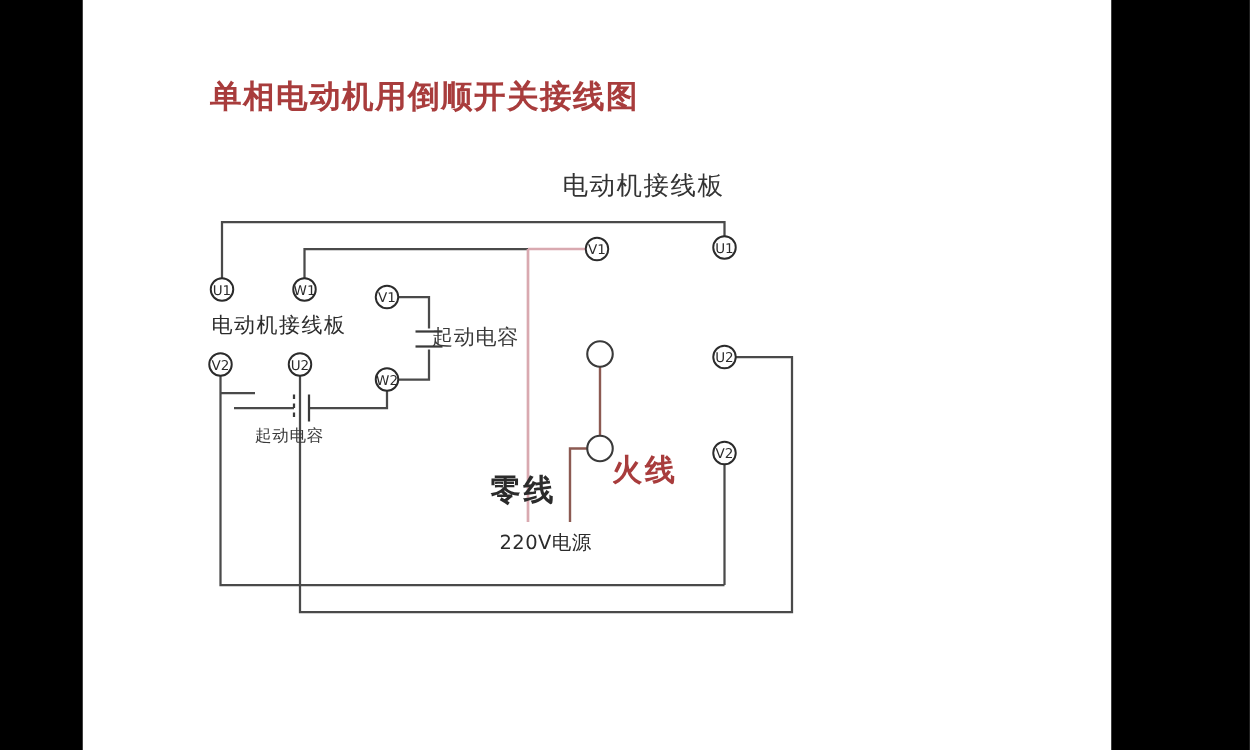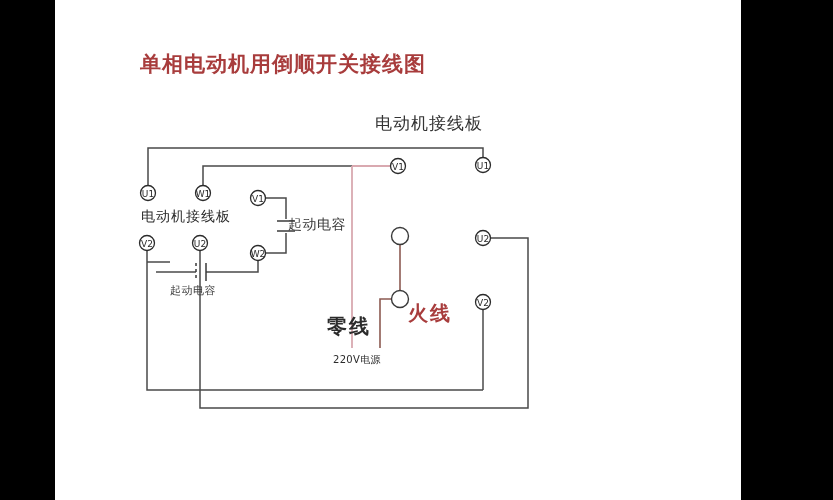--- a/index.html
+++ b/index.html
@@ -97,21 +97,21 @@
     top: 300px;
     font-size: 20px;
     font-weight: bold;
     color: #a83c3c;
     letter-spacing: 2px;
     margin-left: 32px;
   }
   .lbl-supply {
     left: 278px;
     top: 353px;
-    font-size: 10px;
+    font-size: 13px;
     color: #2b2b2b;
     letter-spacing: 0.3px;
   }
   .term-text {
     font-size: 9px;
     fill: #2b2b2b;
     font-family: "DejaVu Sans", "Liberation Sans", sans-serif;
   }
 </style>
 </head>

